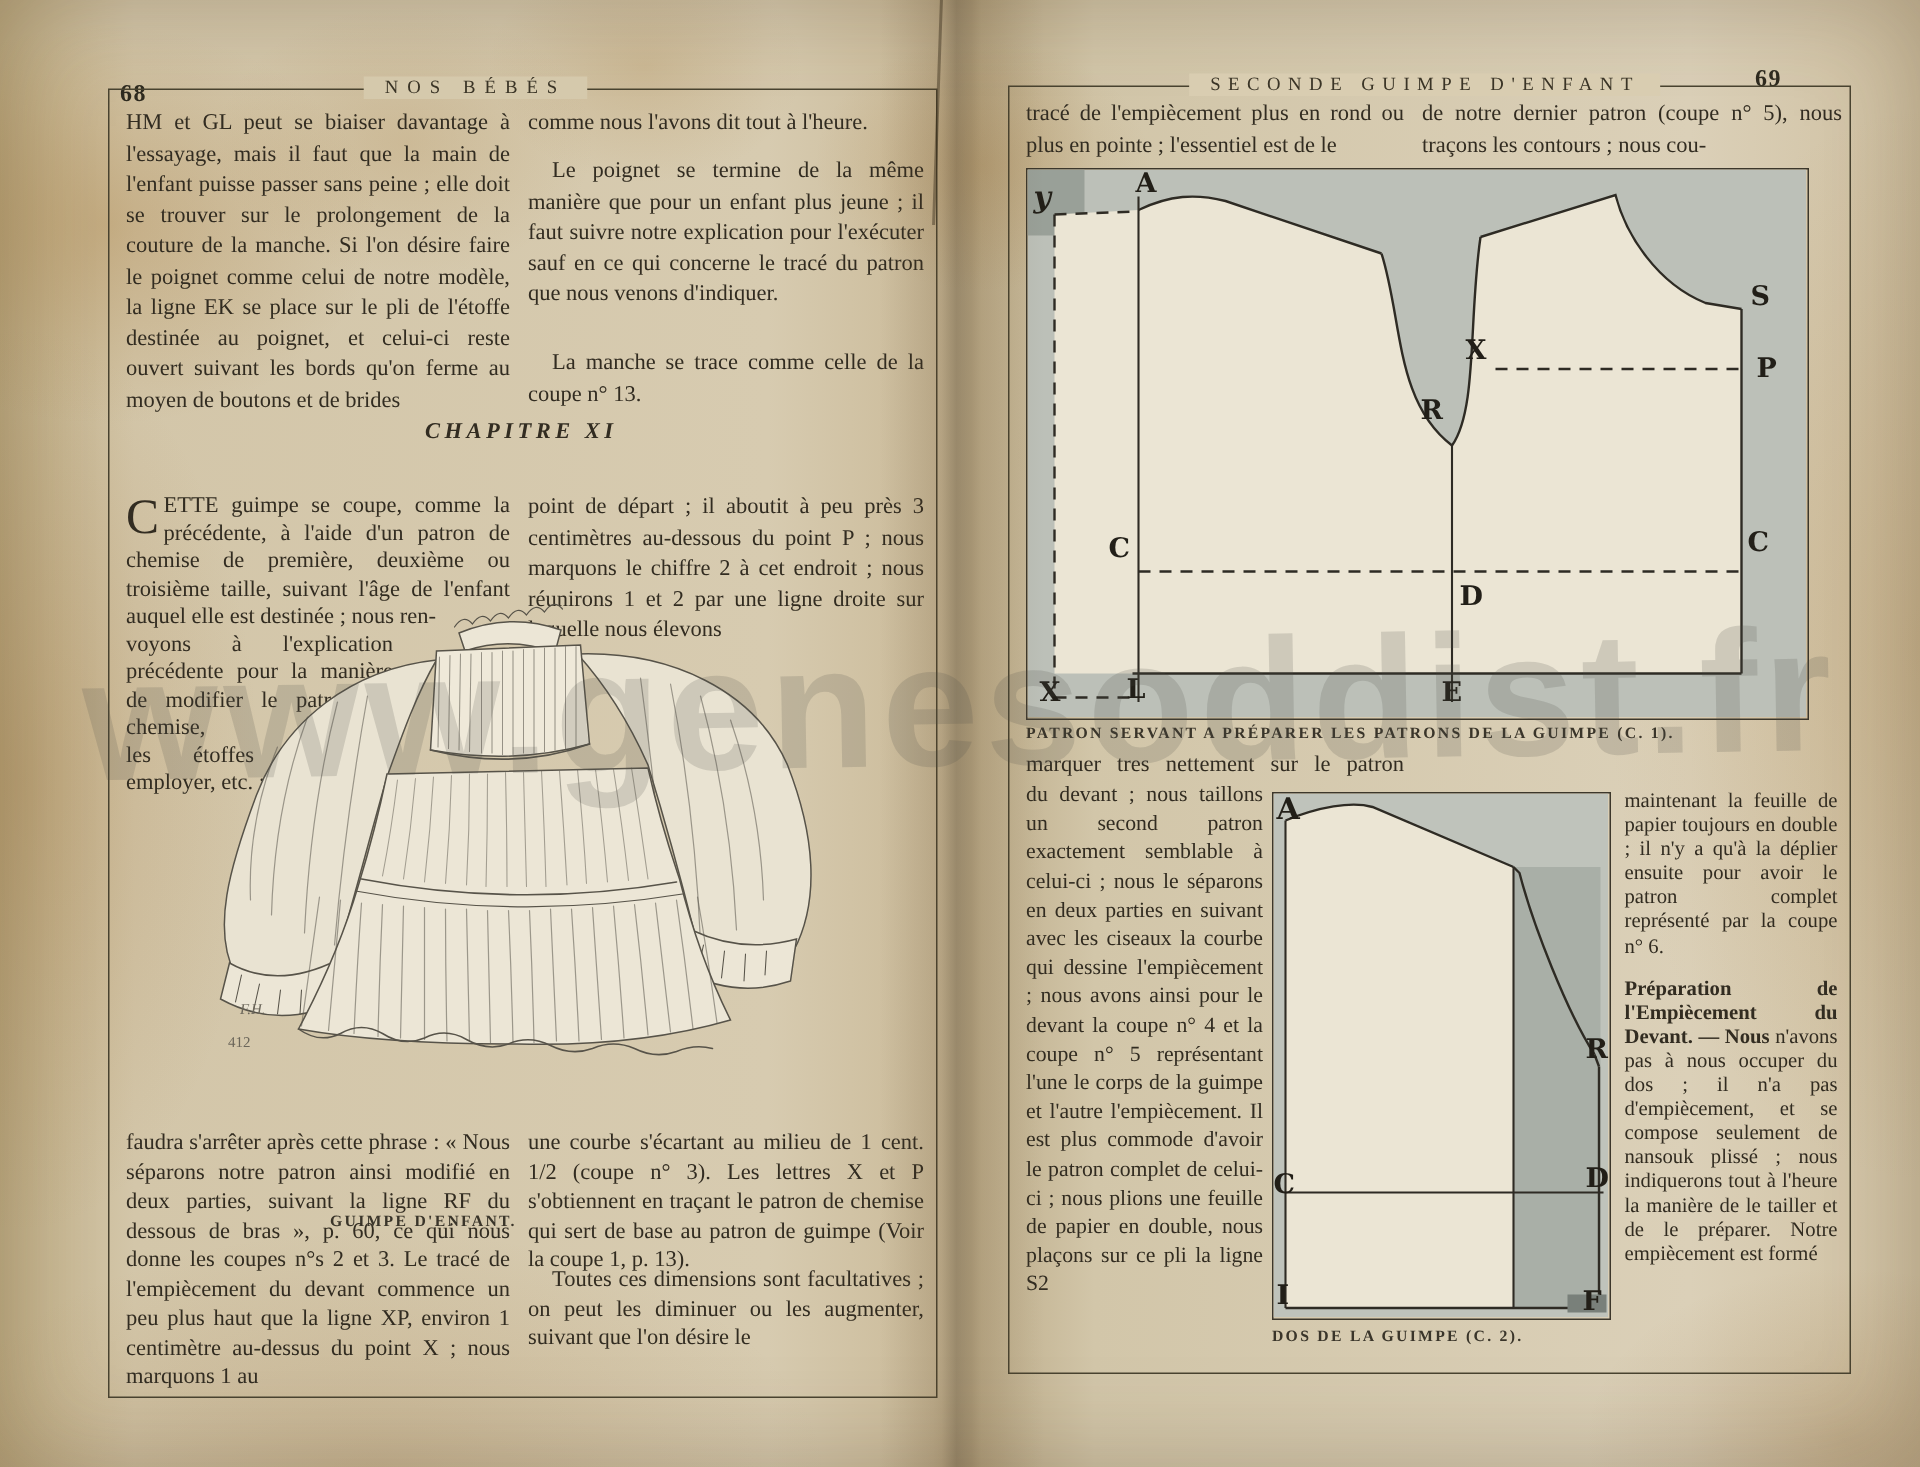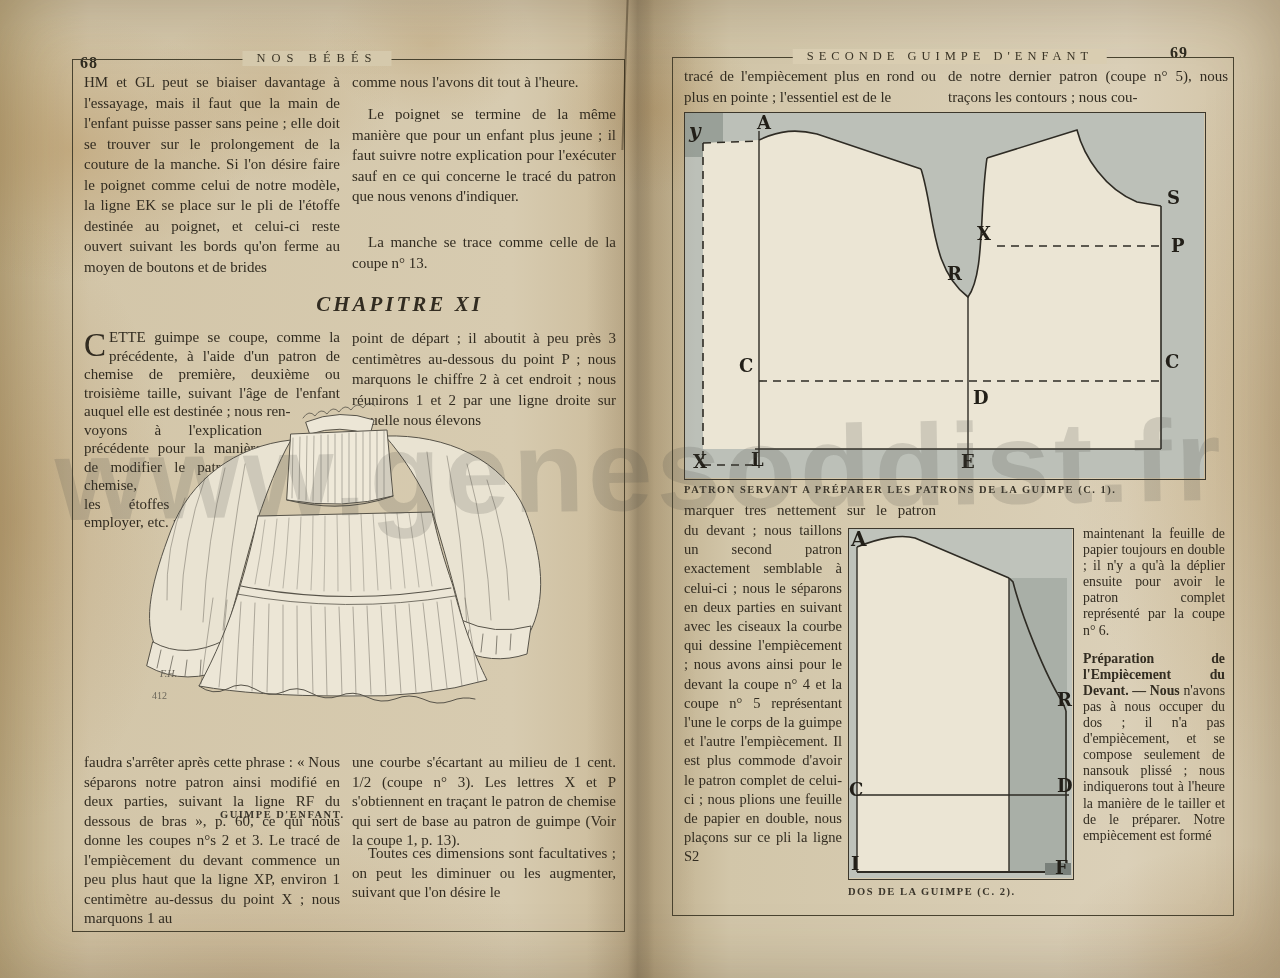--- a/index.html
+++ b/index.html
@@ -20,21 +20,21 @@
     box-shadow: inset 0 0 70px rgba(70,45,20,.28);
   }
   .abs{position:absolute;}
   .bodytxt{font-size:15px;line-height:20.5px;text-align:justify;margin:0;}
   .ind{text-indent:16px;}
   .jline{text-align:justify;text-align-last:justify;font-size:15px;line-height:20px;margin:0;}
   .frame{position:absolute;border:1.5px solid #48422f;}
   .pgnum{position:absolute;font-weight:bold;font-size:16px;letter-spacing:1px;color:#2e2a1f;margin-top:24px;}
   .htitle{position:absolute;transform:translateX(-50%);font-size:12.5px;font-weight:normal;
           letter-spacing:6px;padding:0 14px;white-space:nowrap;color:#3a3426;}
-  .chaplabel{font-style:italic;font-weight:bold;font-size:21px;letter-spacing:3px;text-align:center;margin:12px;padding-left:40px;}
+  .chaplabel{font-style:italic;font-weight:bold;font-size:15px;letter-spacing:3px;text-align:center;margin:0;}
   .chaptitle{font-weight:bold;font-size:17.5px;letter-spacing:2px;text-align:center;margin:0;}
   .dropcap{float:left;font-size:33px;line-height:30px;padding:2px 3px 0 0;font-weight:normal;}
   .capt{position:absolute;font-size:10.5px;letter-spacing:1.5px;text-align:left;color:#3a352a;font-weight:bold;}
   .dl{position:absolute;font-family:"DejaVu Serif",serif;font-weight:bold;font-size:18px;color:#221f18;line-height:1;}
   .narrowL{font-size:14.5px;line-height:19.2px;text-align:justify;margin:0;}
   .narrowR{font-size:13.8px;line-height:16.1px;text-align:justify;margin:5px;}
   .watermark{
     position:absolute;left:55px;top:402px;width:1300px;
     font-family:"Liberation Sans",sans-serif;font-weight:bold;font-size:116px;
     letter-spacing:4px;color:rgba(78,76,72,0.18);transform:rotate(-1deg);

